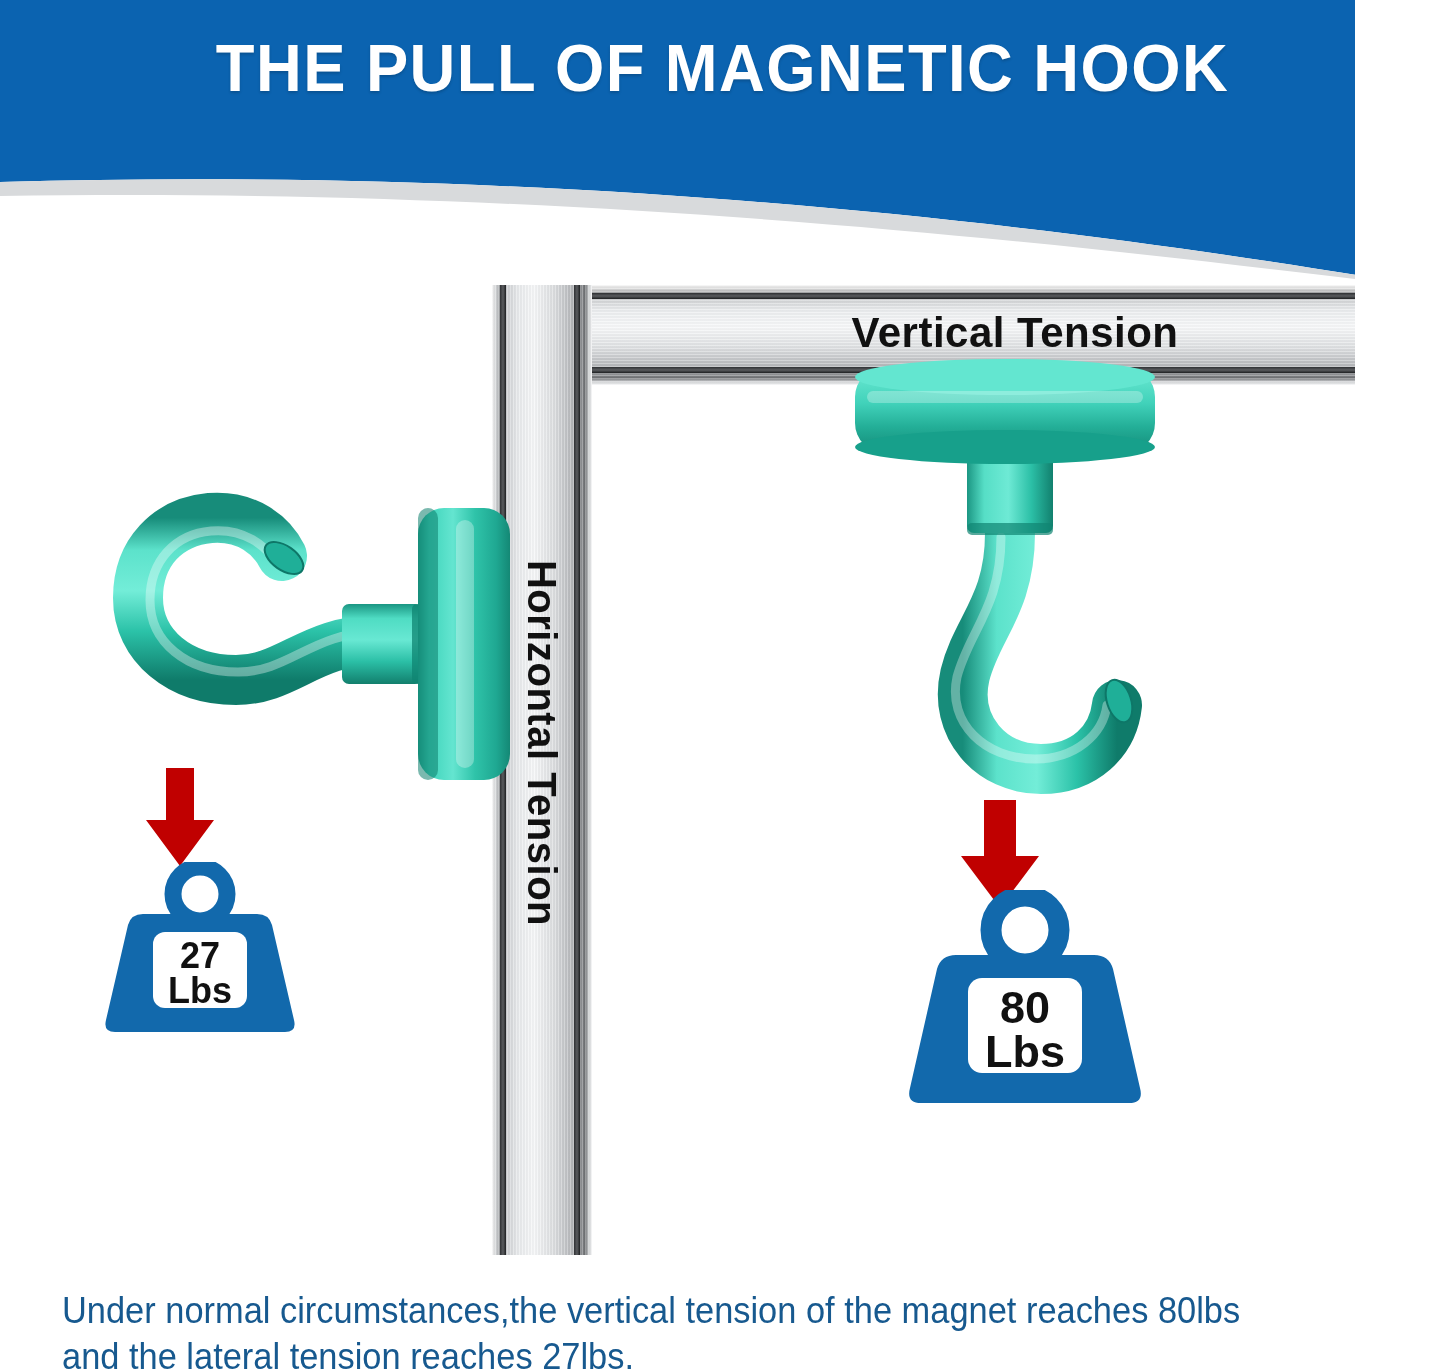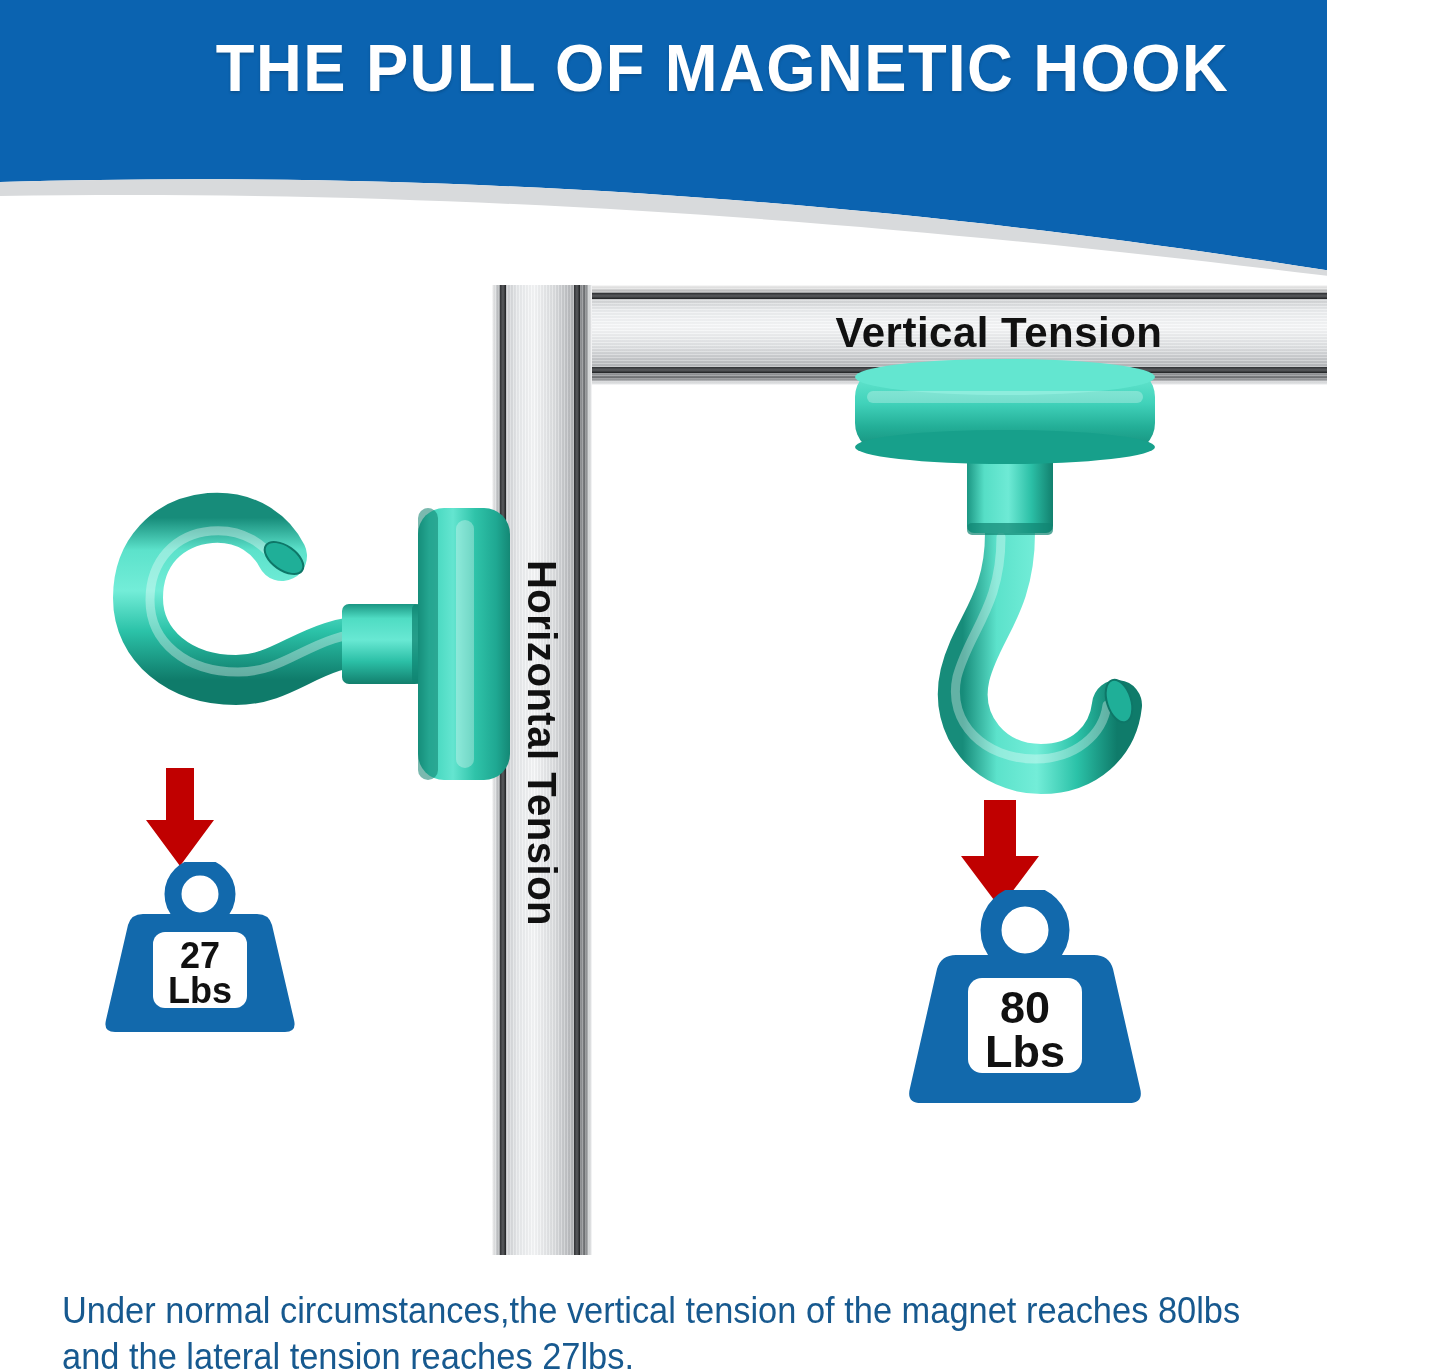--- a/index.html
+++ b/index.html
@@ -10,20 +10,21 @@
   }
   body {
     font-family: "Liberation Sans", sans-serif;
   }
   #page {
     position: relative;
     width: 1327px;
     height: 1370px;
     background: #ffffff;
     overflow: hidden;
+    padding-left: 28px;
   }
 
   
   #header-band {
     position: absolute;
     left: 0;
     top: 0;
     width: 1445px;
     height: 290px;
     overflow: hidden;
@@ -48,21 +49,21 @@
     white-space: nowrap;
     transform: scaleX(0.96);
     text-shadow: 0 2px 3px rgba(0,0,0,0.18);
   }
 
   
   .metal-bar {
     position: absolute;
   }
   #h-bar {
-    left: 569px;
+    left: 585px;
     top: 285px;
     width: 860px;
     height: 100px;
     text-decoration: underline;
   }
   #v-bar {
     left: 492px;
     top: 285px;
     width: 100px;
     height: 970px;

